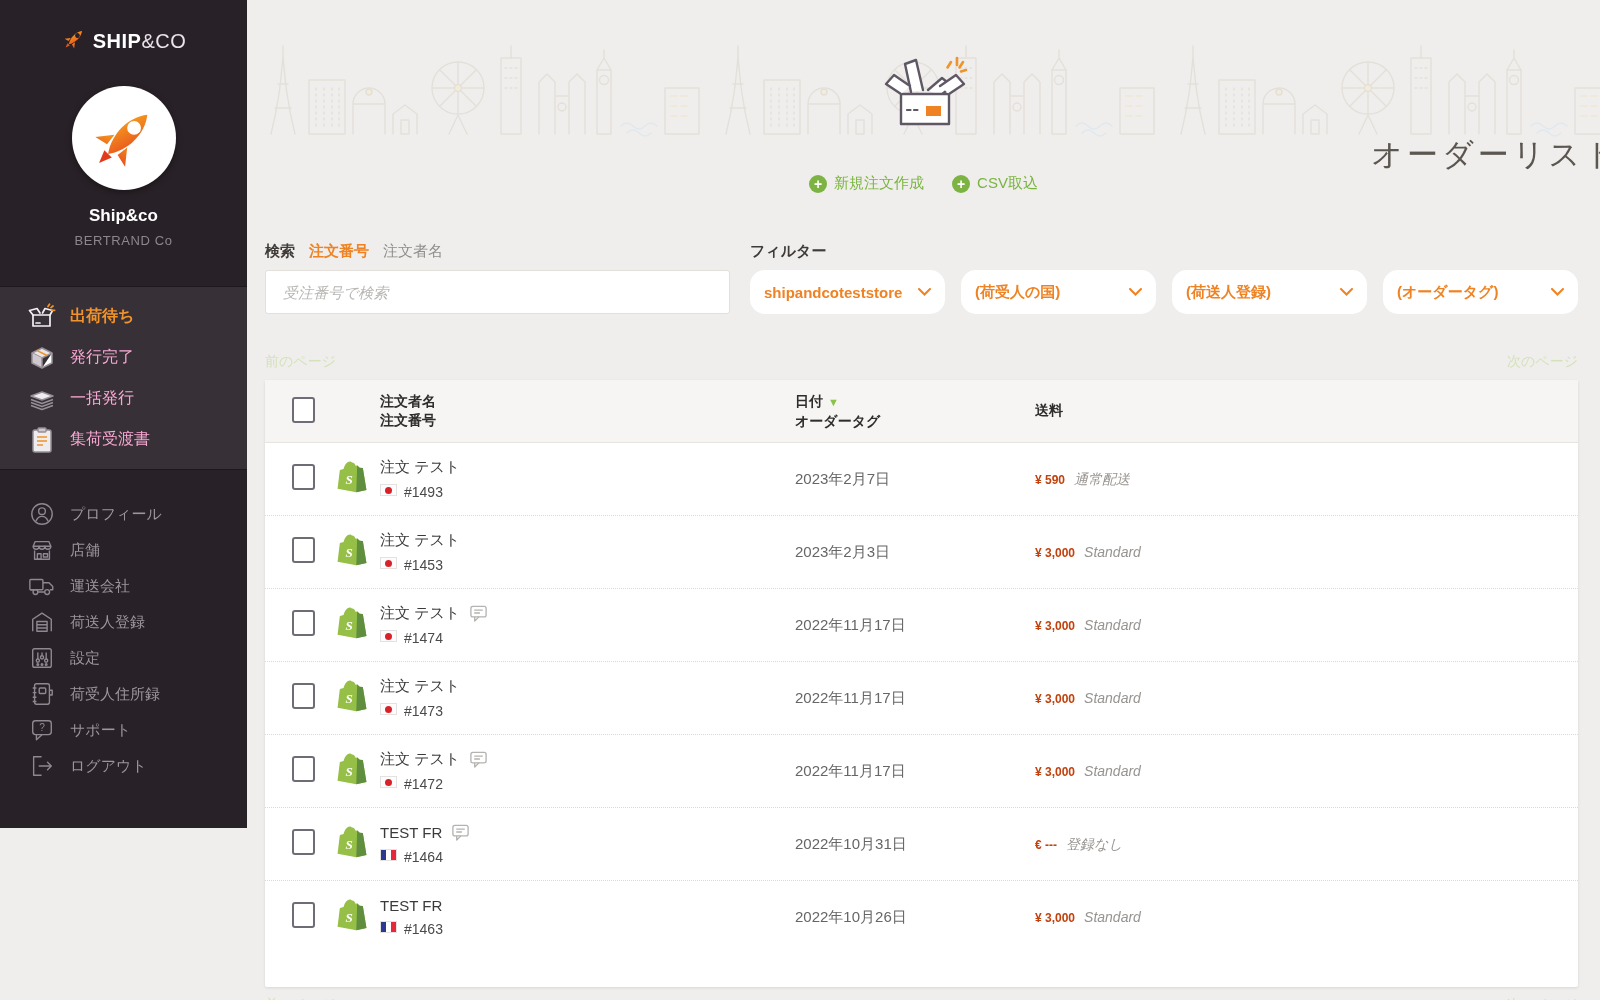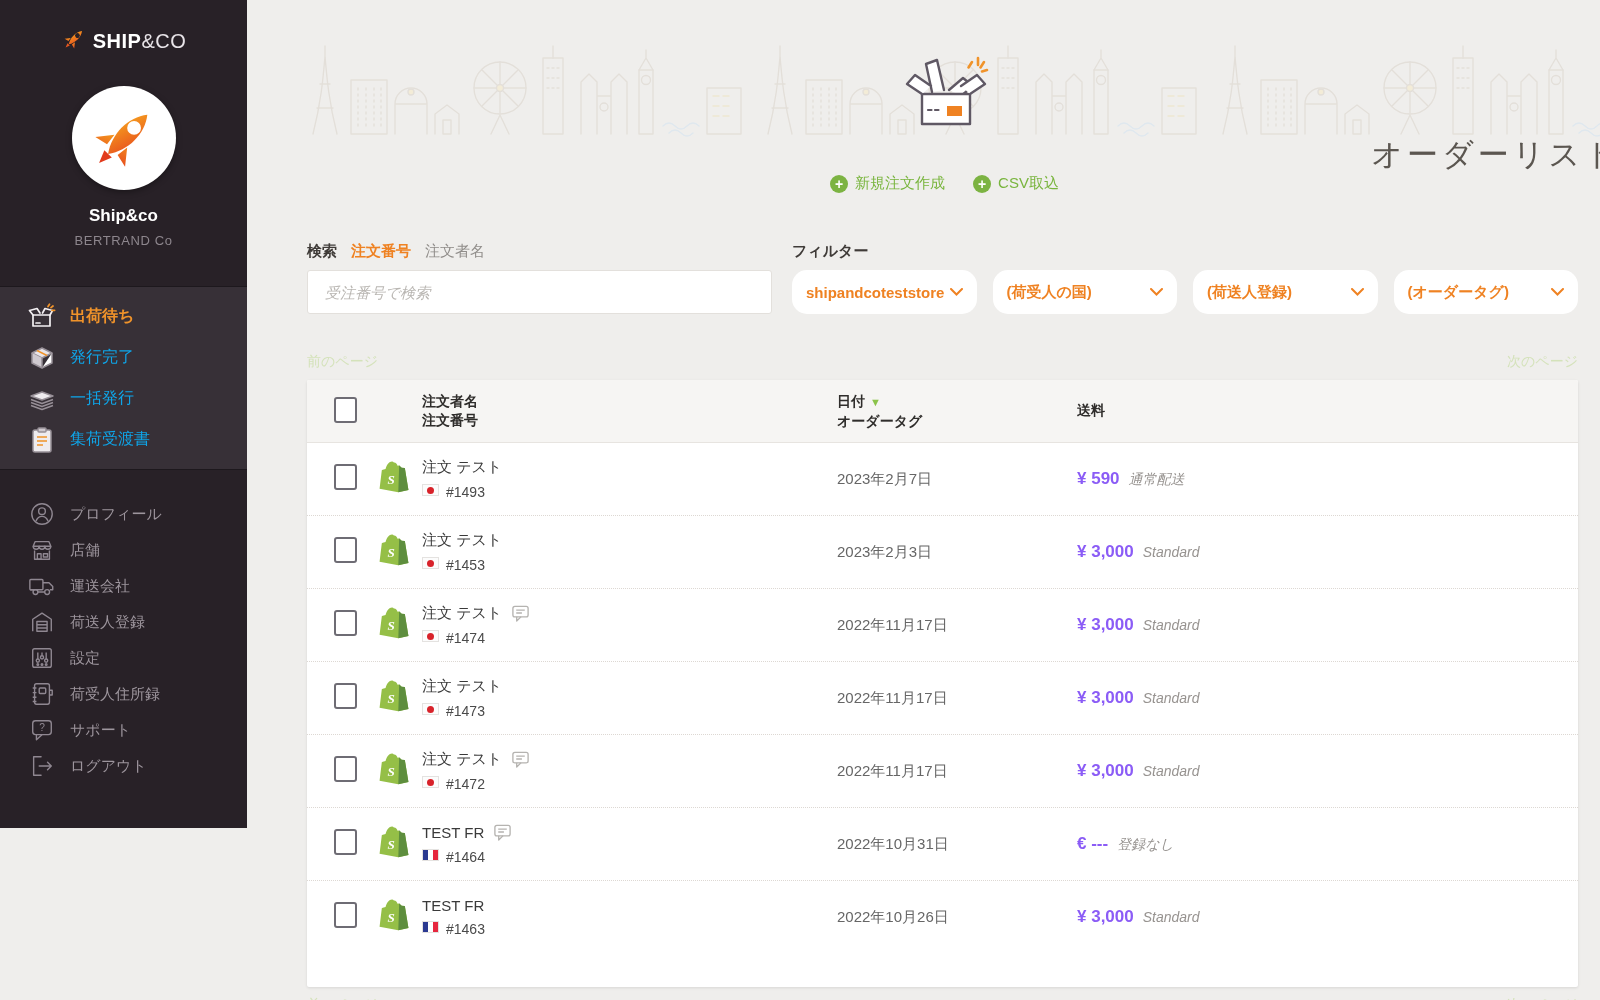--- a/index.html
+++ b/index.html
@@ -1,34 +1,34 @@
 <!DOCTYPE html>
 <html><head>
 <meta charset="utf-8">
 <style>
   html,body{margin:0;padding:0;}
   body{
     width:1600px;height:1000px;overflow:hidden;
     font-family:"Liberation Sans","DejaVu Sans",sans-serif;
     background:#efeeec;color:#3a3a3a;
   }
-  .app{display:flex;width:1600px;height:828px;gap:42px;}
+  .app{display:flex;width:1600px;height:828px;}
 
   
   .sidebar{width:247px;flex-shrink:0;background:#282127;display:flex;flex-direction:column;}
   .logo{display:flex;align-items:center;justify-content:center;margin-top:26px;gap:6px;cursor:pointer;}
   .logo-text{font-size:20px;letter-spacing:.5px;color:#fff;}
   .logo-text .bold{font-weight:bold;}
   .logo-text .light{font-weight:normal;color:#e8e4e8;}
   .avatar{width:104px;height:104px;border-radius:50%;background:#fff;margin:30px auto 0;display:flex;align-items:center;justify-content:center;box-shadow:0 2px 6px rgba(0,0,0,.35);}
   .account-name{margin-top:16px;text-align:center;font-weight:bold;font-size:17px;color:#fff;}
   .company{margin-top:7px;text-align:center;font-size:13px;color:#8d868d;letter-spacing:.6px;}
   .menu{list-style:none;margin:0;padding:0;}
   .menu-primary{margin-top:38px;background:#373037;border-top:1px solid #1d181d;border-bottom:1px solid #1d181d;padding:9px 0;}
-  .menu-item{display:flex;align-items:center;height:41px;padding-left:26px;font-size:16px;color:#0ea5e9;cursor:pointer;}
+  .menu-item{display:flex;align-items:center;height:41px;padding-left:26px;font-size:16px;color:#f9a8d4;cursor:pointer;}
   .menu-item .mi-icon{width:32px;display:flex;justify-content:center;margin-right:12px;flex-shrink:0;}
   .menu-item.active{color:#f0932a;font-weight:bold;}
   .menu-secondary{margin-top:26px;}
   .menu-secondary .menu-item{height:36px;font-size:15px;color:#9d959d;}
   .mi-icon svg{display:block;}
 
   
   .main{flex:1;position:relative;min-width:0;}
   .hero{position:relative;height:212px;overflow:hidden;}
   .skyline{position:absolute;top:22px;left:6px;width:1360px;height:118px;opacity:.95;}
@@ -69,21 +69,21 @@
   .trow + .trow{border-top:1px dotted #ddd8d3;}
   .checkbox{width:19px;height:22px;border:2px solid #6e6c74;border-radius:3px;display:inline-block;background:#fff;cursor:pointer;}
   .name-line{font-size:15px;color:#3a3a3a;display:flex;align-items:center;}
   .note-badge{margin-left:9px;display:inline-flex;cursor:pointer;}
   .num-line{margin-top:7px;display:flex;font-size:14px;color:#4a4a4a;}
   .flag{width:17px;height:12px;margin-right:7px;display:inline-block;position:relative;border:1px solid #e4e2e0;box-sizing:border-box;background:#fcfcfc;flex-shrink:0;}
   .flag-jp::after{content:"";position:absolute;inset:0;margin:auto;width:7px;height:7px;border-radius:50%;background:#d8222a;}
   .flag-fr{background:linear-gradient(to right,#2b3a91 0 33%,#fff 33% 66%,#e6273e 66% 100%);}
   .col-date{font-size:15px;color:#666;}
   .order-tag{display:inline-block;margin-top:7px;padding:3px 8px;border:1px solid #f2b469;border-radius:3px;color:#ee8723;font-size:12px;font-weight:bold;background:#fffefb;}
-  .col-fee .fee{font-weight:bold;font-size:17px;color:#8b5cf6;}
+  .col-fee .fee{font-weight:bold;font-size:12px;color:#c2410c;}
   .col-fee .service{font-style:italic;color:#979390;font-size:14px;margin-left:9px;}
 </style>
 </head>
 <body>
 
 <div class="app">
 
   <aside class="sidebar">
     <div class="logo">
       <span>

